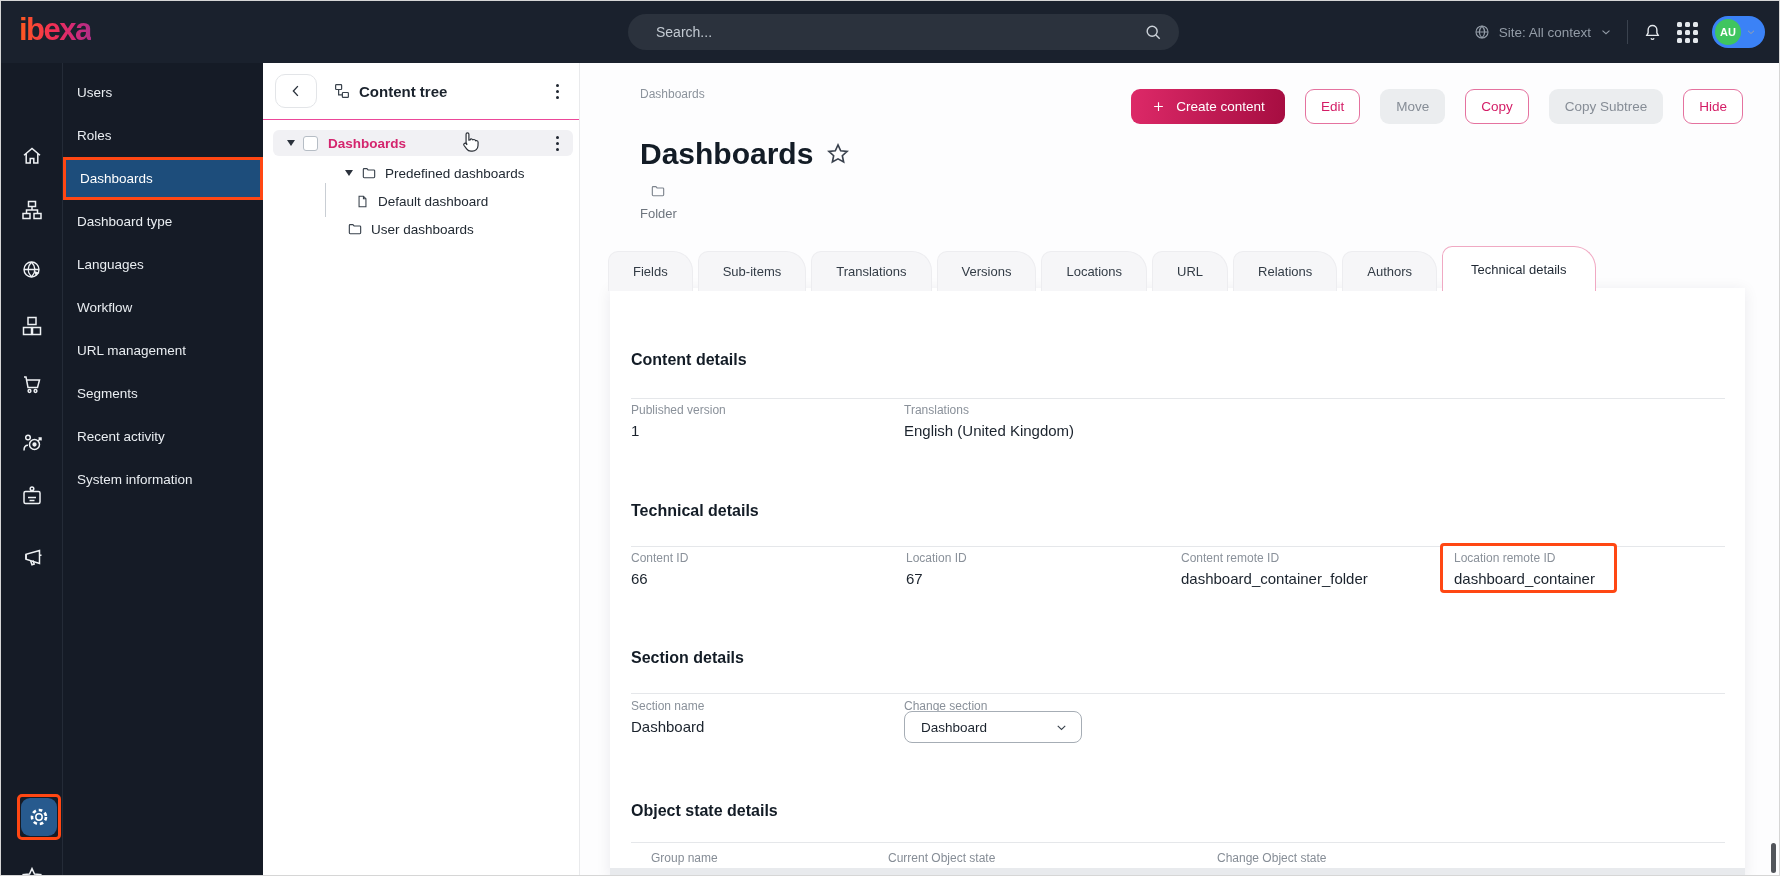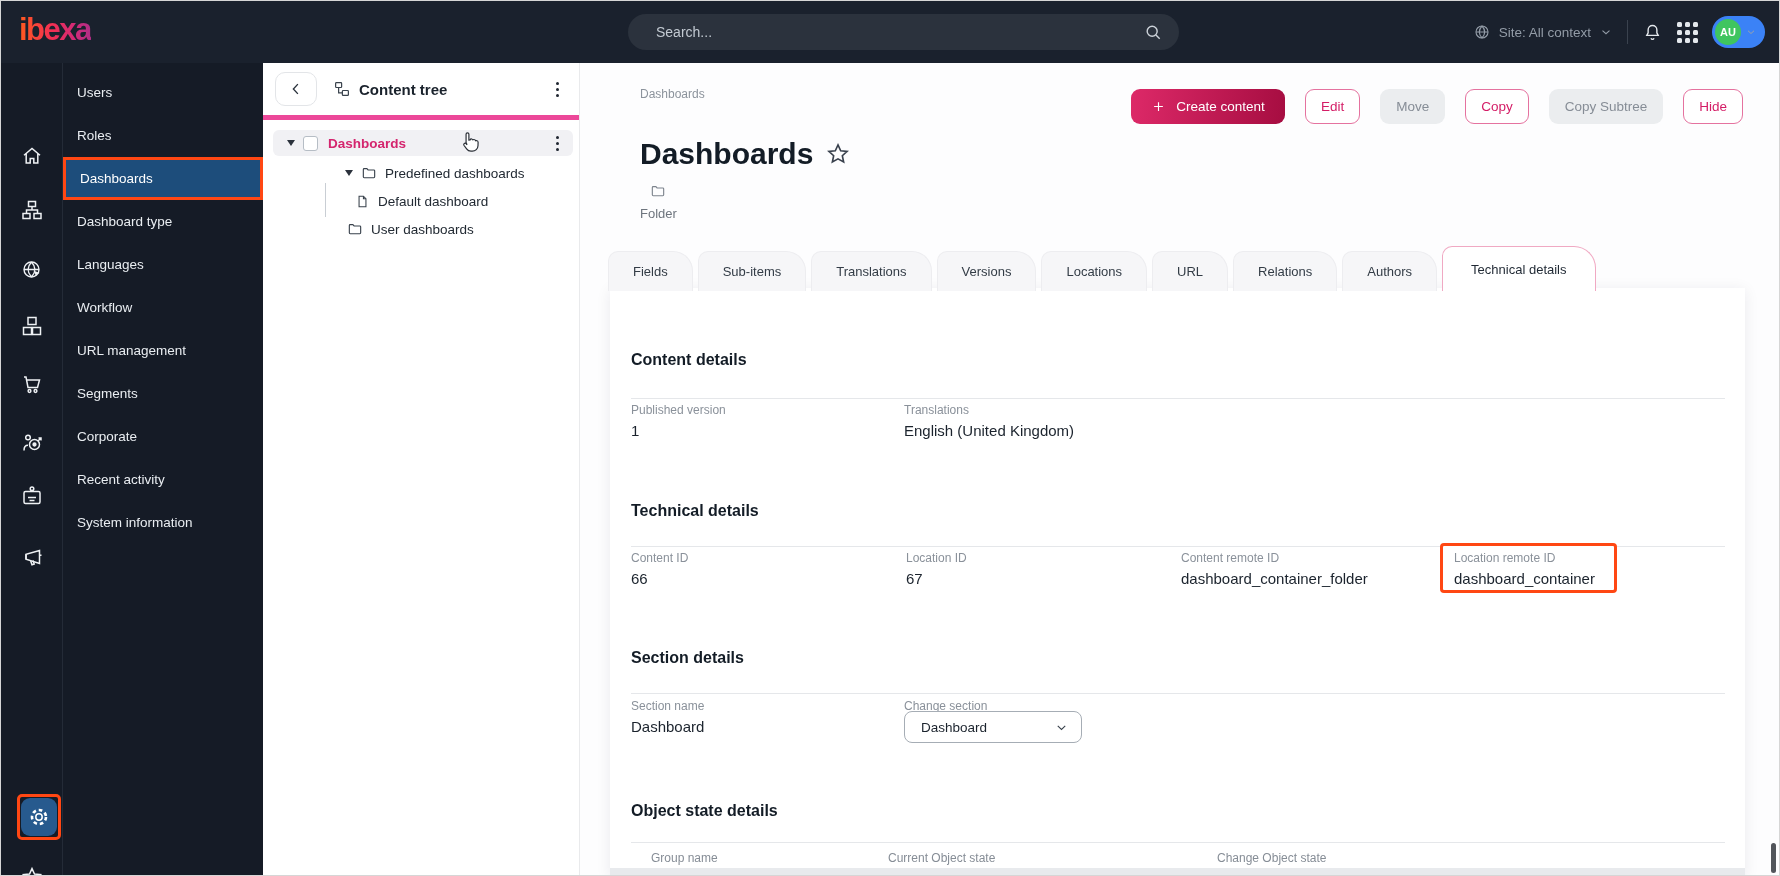--- a/index.html
+++ b/index.html
@@ -33,21 +33,21 @@
            display:flex;align-items:center;justify-content:center;background:#151b26;}
   .gear-tile{width:36px;height:38px;background:#275a8e;border-radius:9px;display:flex;align-items:center;justify-content:center;color:#fff;cursor:pointer;}
 
   
   .sidebar{position:absolute;left:62px;top:62px;width:200px;bottom:0;background:#151b26;padding-top:8px;z-index:4;}
   .sb-item{height:43px;display:flex;align-items:center;padding-left:14px;color:#e9edf1;font-size:13.5px;cursor:pointer;}
   .sb-item.active{background:#1d4d7b;border:3px solid #ff4713;color:#fff;}
 
   
   .treepanel{position:absolute;left:262px;top:62px;width:317px;bottom:0;background:#fff;border-right:1px solid #e9eaec;z-index:3;}
-  .tp-header{height:57px;display:flex;align-items:center;border-bottom:5px solid #ec4899;}
+  .tp-header{height:57px;display:flex;align-items:center;border-bottom:1px solid #ec4899;}
   .back-btn{margin-left:12px;width:42px;height:34px;border:1px solid #e3e5e8;border-radius:10px;background:#fff;
             display:flex;align-items:center;justify-content:center;color:#2a323c;cursor:pointer;}
   .tp-title{margin-left:16px;display:flex;align-items:center;gap:8px;font-size:15px;font-weight:700;color:#1a222c;}
   .tp-title .t-ic{color:#39424c;display:flex;}
   .kebab{display:flex;flex-direction:column;align-items:center;cursor:pointer;padding:4px;}
   .kebab i{width:3px;height:3px;border-radius:50%;background:#1f2630;margin:1.5px 0;display:block;}
   .tp-kebab{margin-left:auto;margin-right:16px;}
   .tree{padding-top:10px;}
   .trow{display:flex;align-items:center;font-size:13.5px;color:#222a33;height:24px;cursor:pointer;}
   .trow.selected{height:26px;margin:0 6px 2px 10px;background:#f1f1f4;border-radius:6px;padding-left:14px;}
@@ -231,21 +231,20 @@
 
   <nav class="sidebar">
     <div class="sb-item">Users</div>
     <div class="sb-item">Roles</div>
     <div class="sb-item active">Dashboards</div>
     <div class="sb-item">Dashboard type</div>
     <div class="sb-item">Languages</div>
     <div class="sb-item">Workflow</div>
     <div class="sb-item">URL management</div>
     <div class="sb-item">Segments</div>
-    <div class="sb-item">Corporate</div>
     <div class="sb-item">Recent activity</div>
     <div class="sb-item">System information</div>
   </nav>
 
   <aside class="treepanel">
     <div class="tp-header">
       <button class="back-btn">
         <svg width="18" height="18" viewBox="0 0 24 24" fill="none" stroke="currentColor" stroke-width="1.8">
             <path d="M14.5 5.5 8.5 12l6 6.5"></path>
           </svg>

